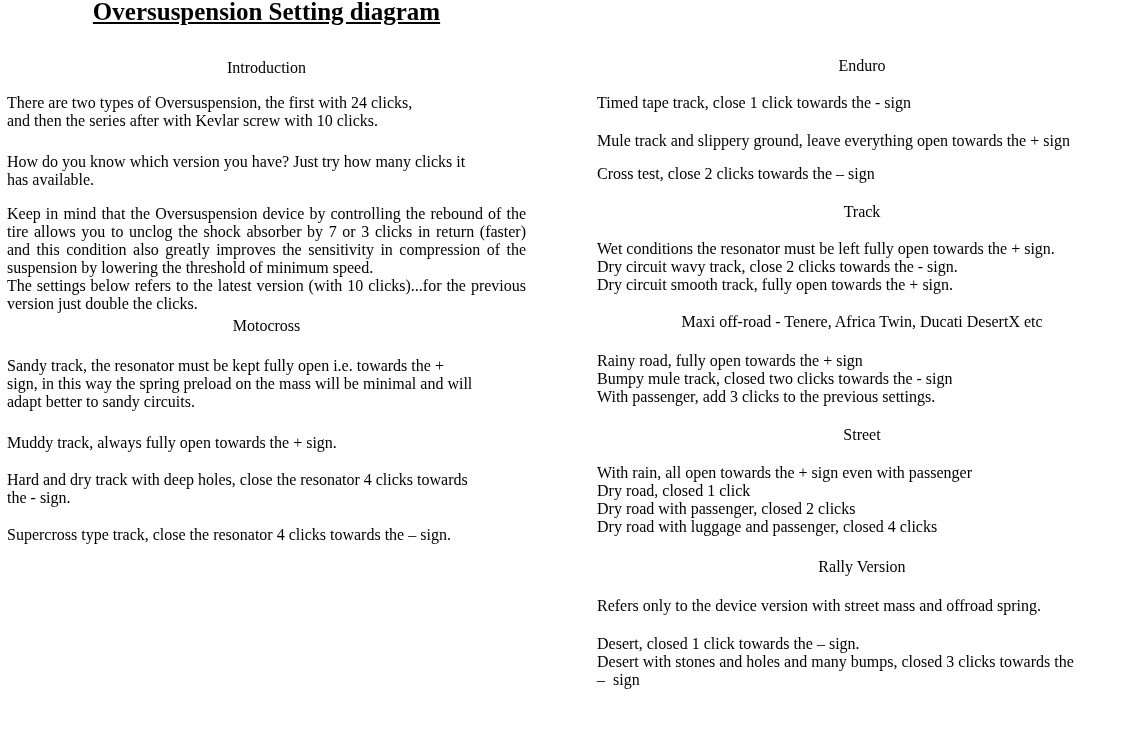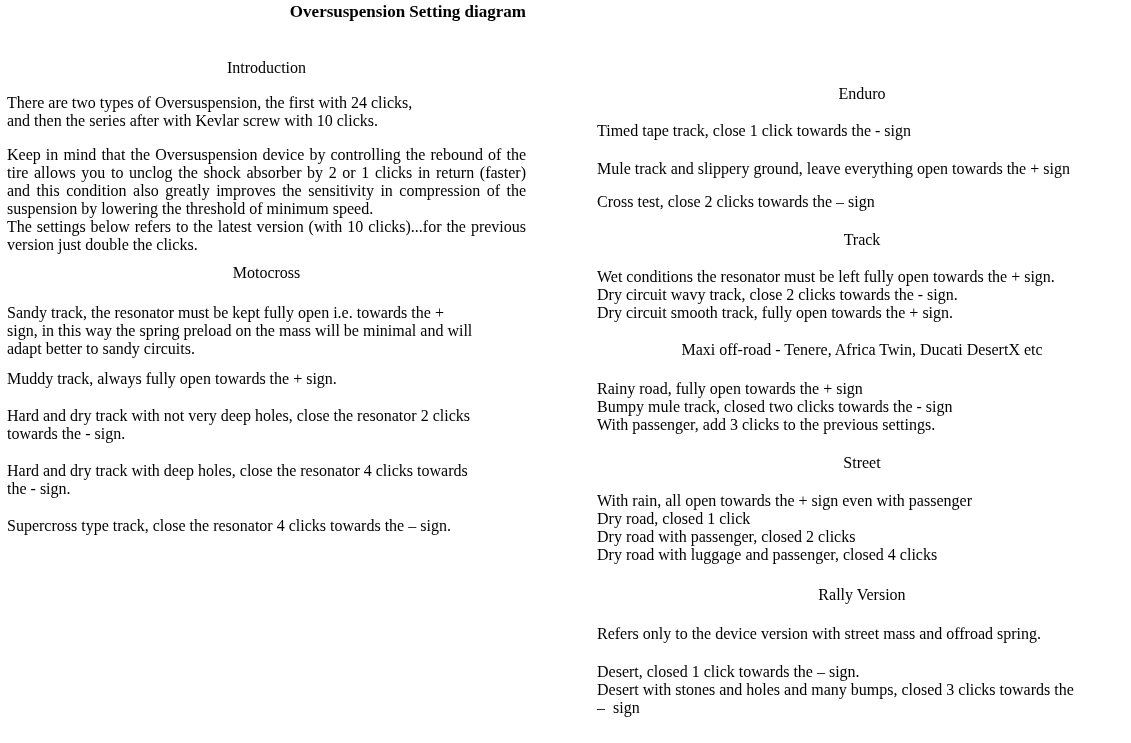--- a/index.html
+++ b/index.html
@@ -18,24 +18,25 @@
   }
   .col {
     position: absolute;
     top: 0;
   }
   .col-left  { left: 7px;   width: 519px; }
   .col-right { left: 597px; width: 530px; }
 
   .doc-title {
     margin: 0;
-    font-size: 17px;
+    font-size: 25px;
     line-height: 24px;
     font-weight: 700;
-    text-align: right;
+    text-decoration: underline;
+    text-align: center;
     white-space: pre;
   }
   h2 {
     margin: 0;
     font-size: 16px;
     line-height: 20.5px;
     font-weight: 400;
     white-space: pre;
     text-align: center;
   }
@@ -54,37 +55,37 @@
 <body>
 
 <div class="page">
 
   <div class="col col-left">
     <h1 class="doc-title">Oversuspension Setting diagram</h1>
 
     <h2 style="margin-top:34px">Introduction</h2>
     <p style="margin-top:15.5px">There are two types of Oversuspension, the first with 24 clicks,
 and then the series after with Kevlar screw with 10 clicks.</p>
-    <p class="just" style="margin-top:16px">Keep in mind that the Oversuspension device by controlling the rebound of the tire allows you to unclog the shock absorber by 2 or 1 clicks in return (faster) and this condition also greatly improves the sensitivity in compression of the suspension by lowering the threshold of minimum speed.</p>
+    <p style="margin-top:23px">How do you know which version you have? Just try how many clicks it
+has available.</p>
+    <p class="just" style="margin-top:16px">Keep in mind that the Oversuspension device by controlling the rebound of the tire allows you to unclog the shock absorber by 7 or 3 clicks in return (faster) and this condition also greatly improves the sensitivity in compression of the suspension by lowering the threshold of minimum speed.</p>
     <p class="just" style="margin-top:0">The settings below refers to the latest version (with 10 clicks)...for the previous version just double the clicks.</p>
 
-    <h2 style="margin-top:9px">Motocross</h2>
+    <h2 style="margin-top:3px">Motocross</h2>
     <p style="margin-top:20.5px">Sandy track, the resonator must be kept fully open i.e. towards the +
 sign, in this way the spring preload on the mass will be minimal and will
 adapt better to sandy circuits.</p>
-    <p style="margin-top:12px">Muddy track, always fully open towards the + sign.</p>
-    <p style="margin-top:18.5px">Hard and dry track with not very deep holes, close the resonator 2 clicks
-towards the - sign.</p>
+    <p style="margin-top:23px">Muddy track, always fully open towards the + sign.</p>
     <p style="margin-top:19px">Hard and dry track with deep holes, close the resonator 4 clicks towards
 the - sign.</p>
     <p style="margin-top:19px">Supercross type track, close the resonator 4 clicks towards the – sign.</p>
   </div>
 
   <div class="col col-right">
-    <h2 style="margin-top:84px">Enduro</h2>
+    <h2 style="margin-top:56px">Enduro</h2>
     <p style="margin-top:17.5px">Timed tape track, close 1 click towards the - sign</p>
     <p style="margin-top:19.5px">Mule track and slippery ground, leave everything open towards the + sign</p>
     <p style="margin-top:15px">Cross test, close 2 clicks towards the – sign</p>
 
     <h2 style="margin-top:19px">Track</h2>
     <p style="margin-top:17.5px">Wet conditions the resonator must be left fully open towards the + sign.
 Dry circuit wavy track, close 2 clicks towards the - sign.
 Dry circuit smooth track, fully open towards the + sign.</p>
 
     <h2 style="margin-top:18.5px">Maxi off-road - Tenere, Africa Twin, Ducati DesertX etc</h2>

